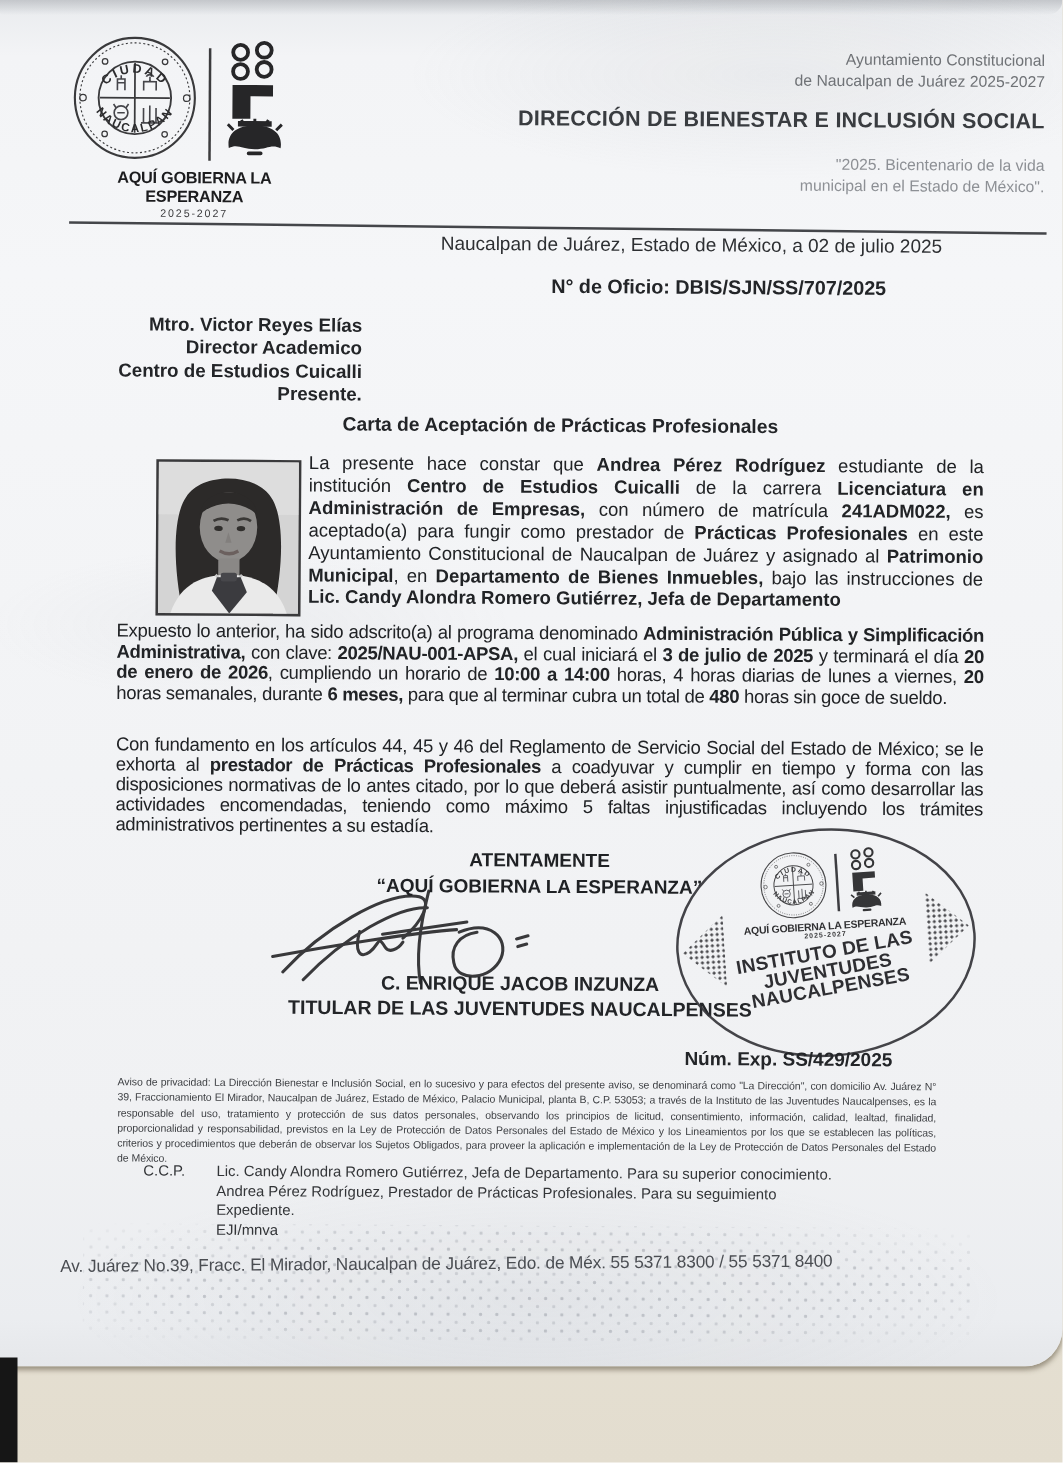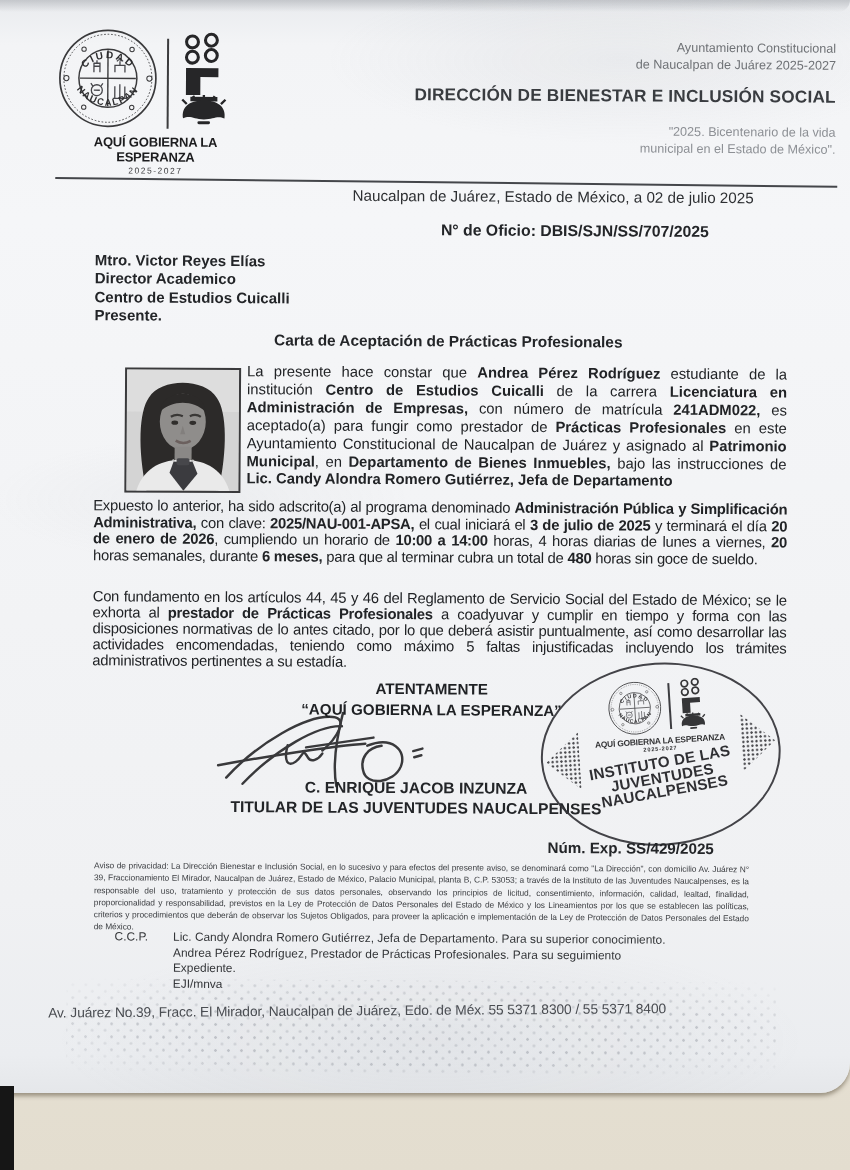--- a/index.html
+++ b/index.html
@@ -34,21 +34,21 @@
   .logo-period{text-align:center;font-size:8.5px;letter-spacing:1.5px;color:#3a3a3c;margin-top:1px;}
   .header-right{position:absolute;right:14px;top:36px;text-align:right;}
   .hr-small{font-size:12.6px;color:#6e7control176;color:#6f7276;line-height:16.5px;}
   .hr-dept{margin-top:13px;font-size:17.2px;font-weight:bold;color:#393c40;letter-spacing:.2px;}
   .hr-motto{margin-top:17px;font-size:12.6px;color:#8d9095;line-height:16.5px;}
   .rule{position:absolute;left:56px;top:179px;width:782px;height:2px;background:#44464a;transform:rotate(.3deg);}
 
   .dateline{position:absolute;left:268px;top:185px;width:572px;text-align:center;font-size:15.2px;color:#2d2f32;}
   .oficio{position:absolute;left:442px;top:219px;width:380px;font-size:15.8px;font-weight:bold;color:#232528;}
 
-  .recipient{position:absolute;left:96px;top:251px;font-size:15px;font-weight:bold;line-height:18.4px;color:#232528;}
+  .recipient{position:absolute;left:96px;top:251px;font-size:15px;font-weight:bold;line-height:18.4px;color:#232528;text-align:right;}
   .doc-title{position:absolute;left:190px;top:330px;width:520px;text-align:center;font-size:15.4px;font-weight:bold;color:#232528;}
 
   .photo{position:absolute;left:127px;top:367px;width:112px;height:121px;border:2px solid #3a3a3c;background:#d5d5d5;}
   .photo svg{display:block;}
 
   .para{text-align:justify;color:#212326;}
   .p1{position:absolute;left:249px;top:362px;width:540px;font-size:14.8px;line-height:17.9px;}
   .p2{position:absolute;left:96px;top:497px;width:694px;font-size:14.8px;line-height:16.7px;letter-spacing:-.25px;}
   .p3{position:absolute;left:96px;top:589px;width:694px;font-size:14.8px;line-height:15.9px;letter-spacing:-.25px;}
 

